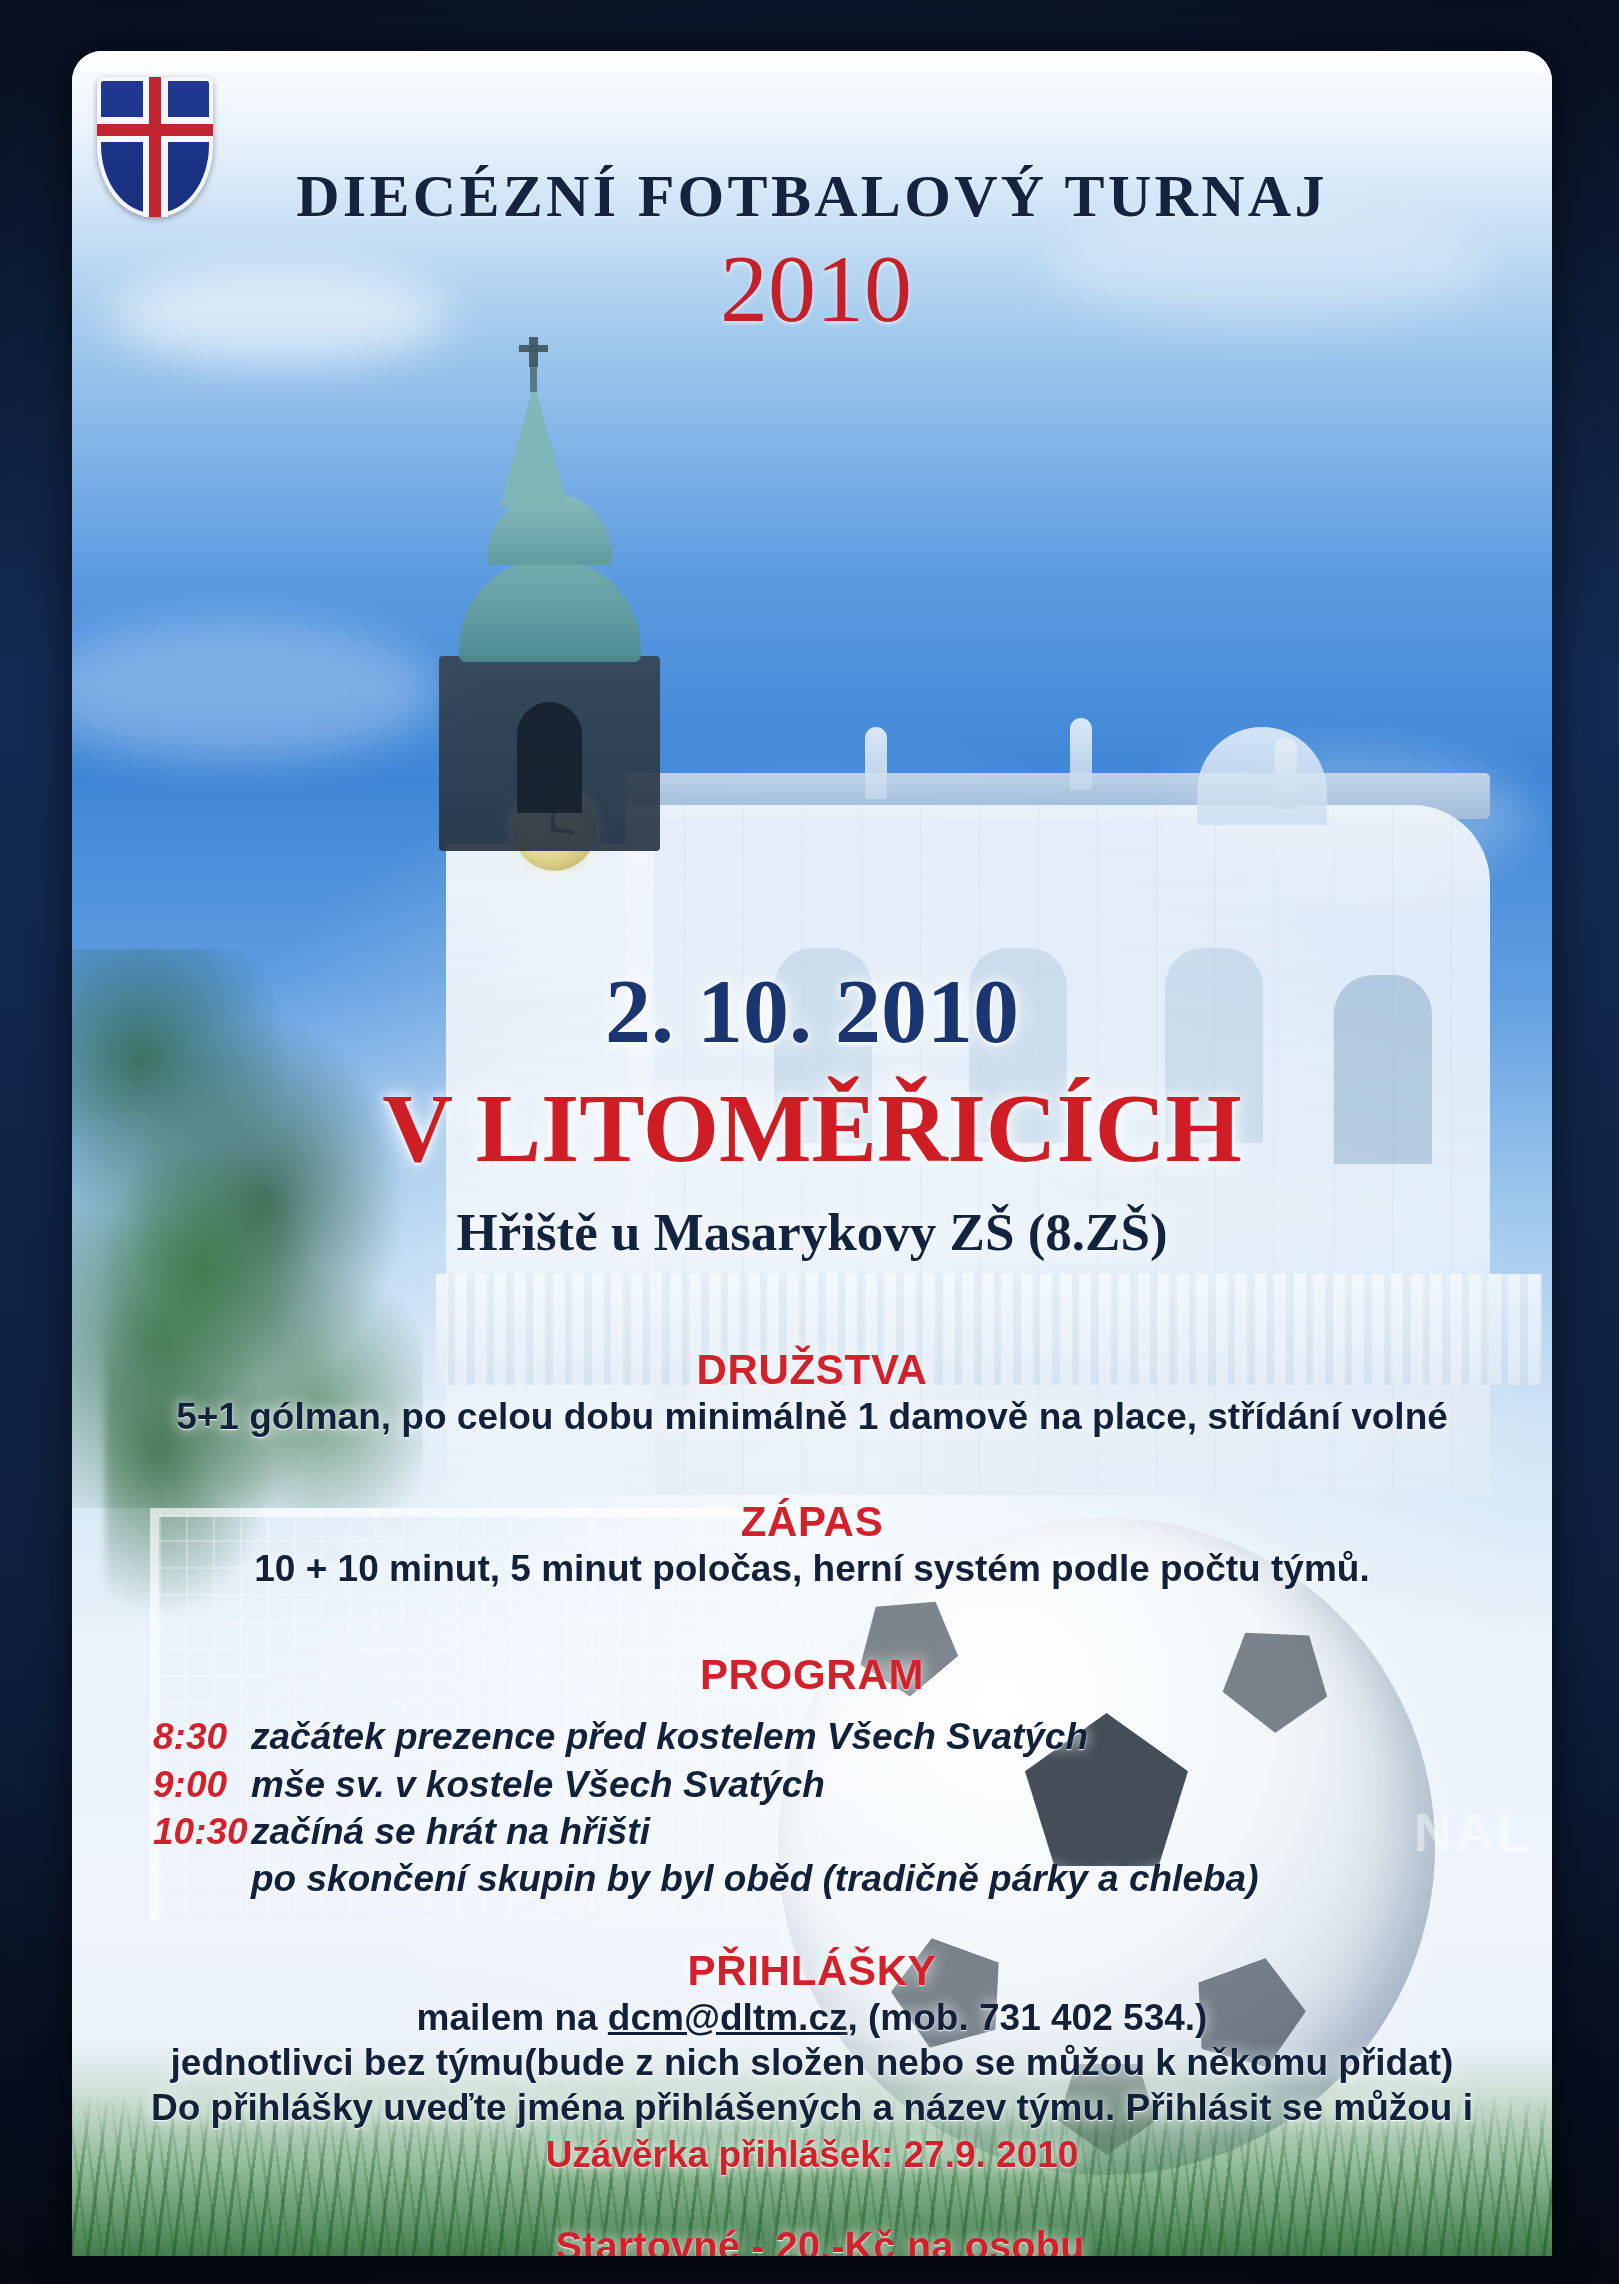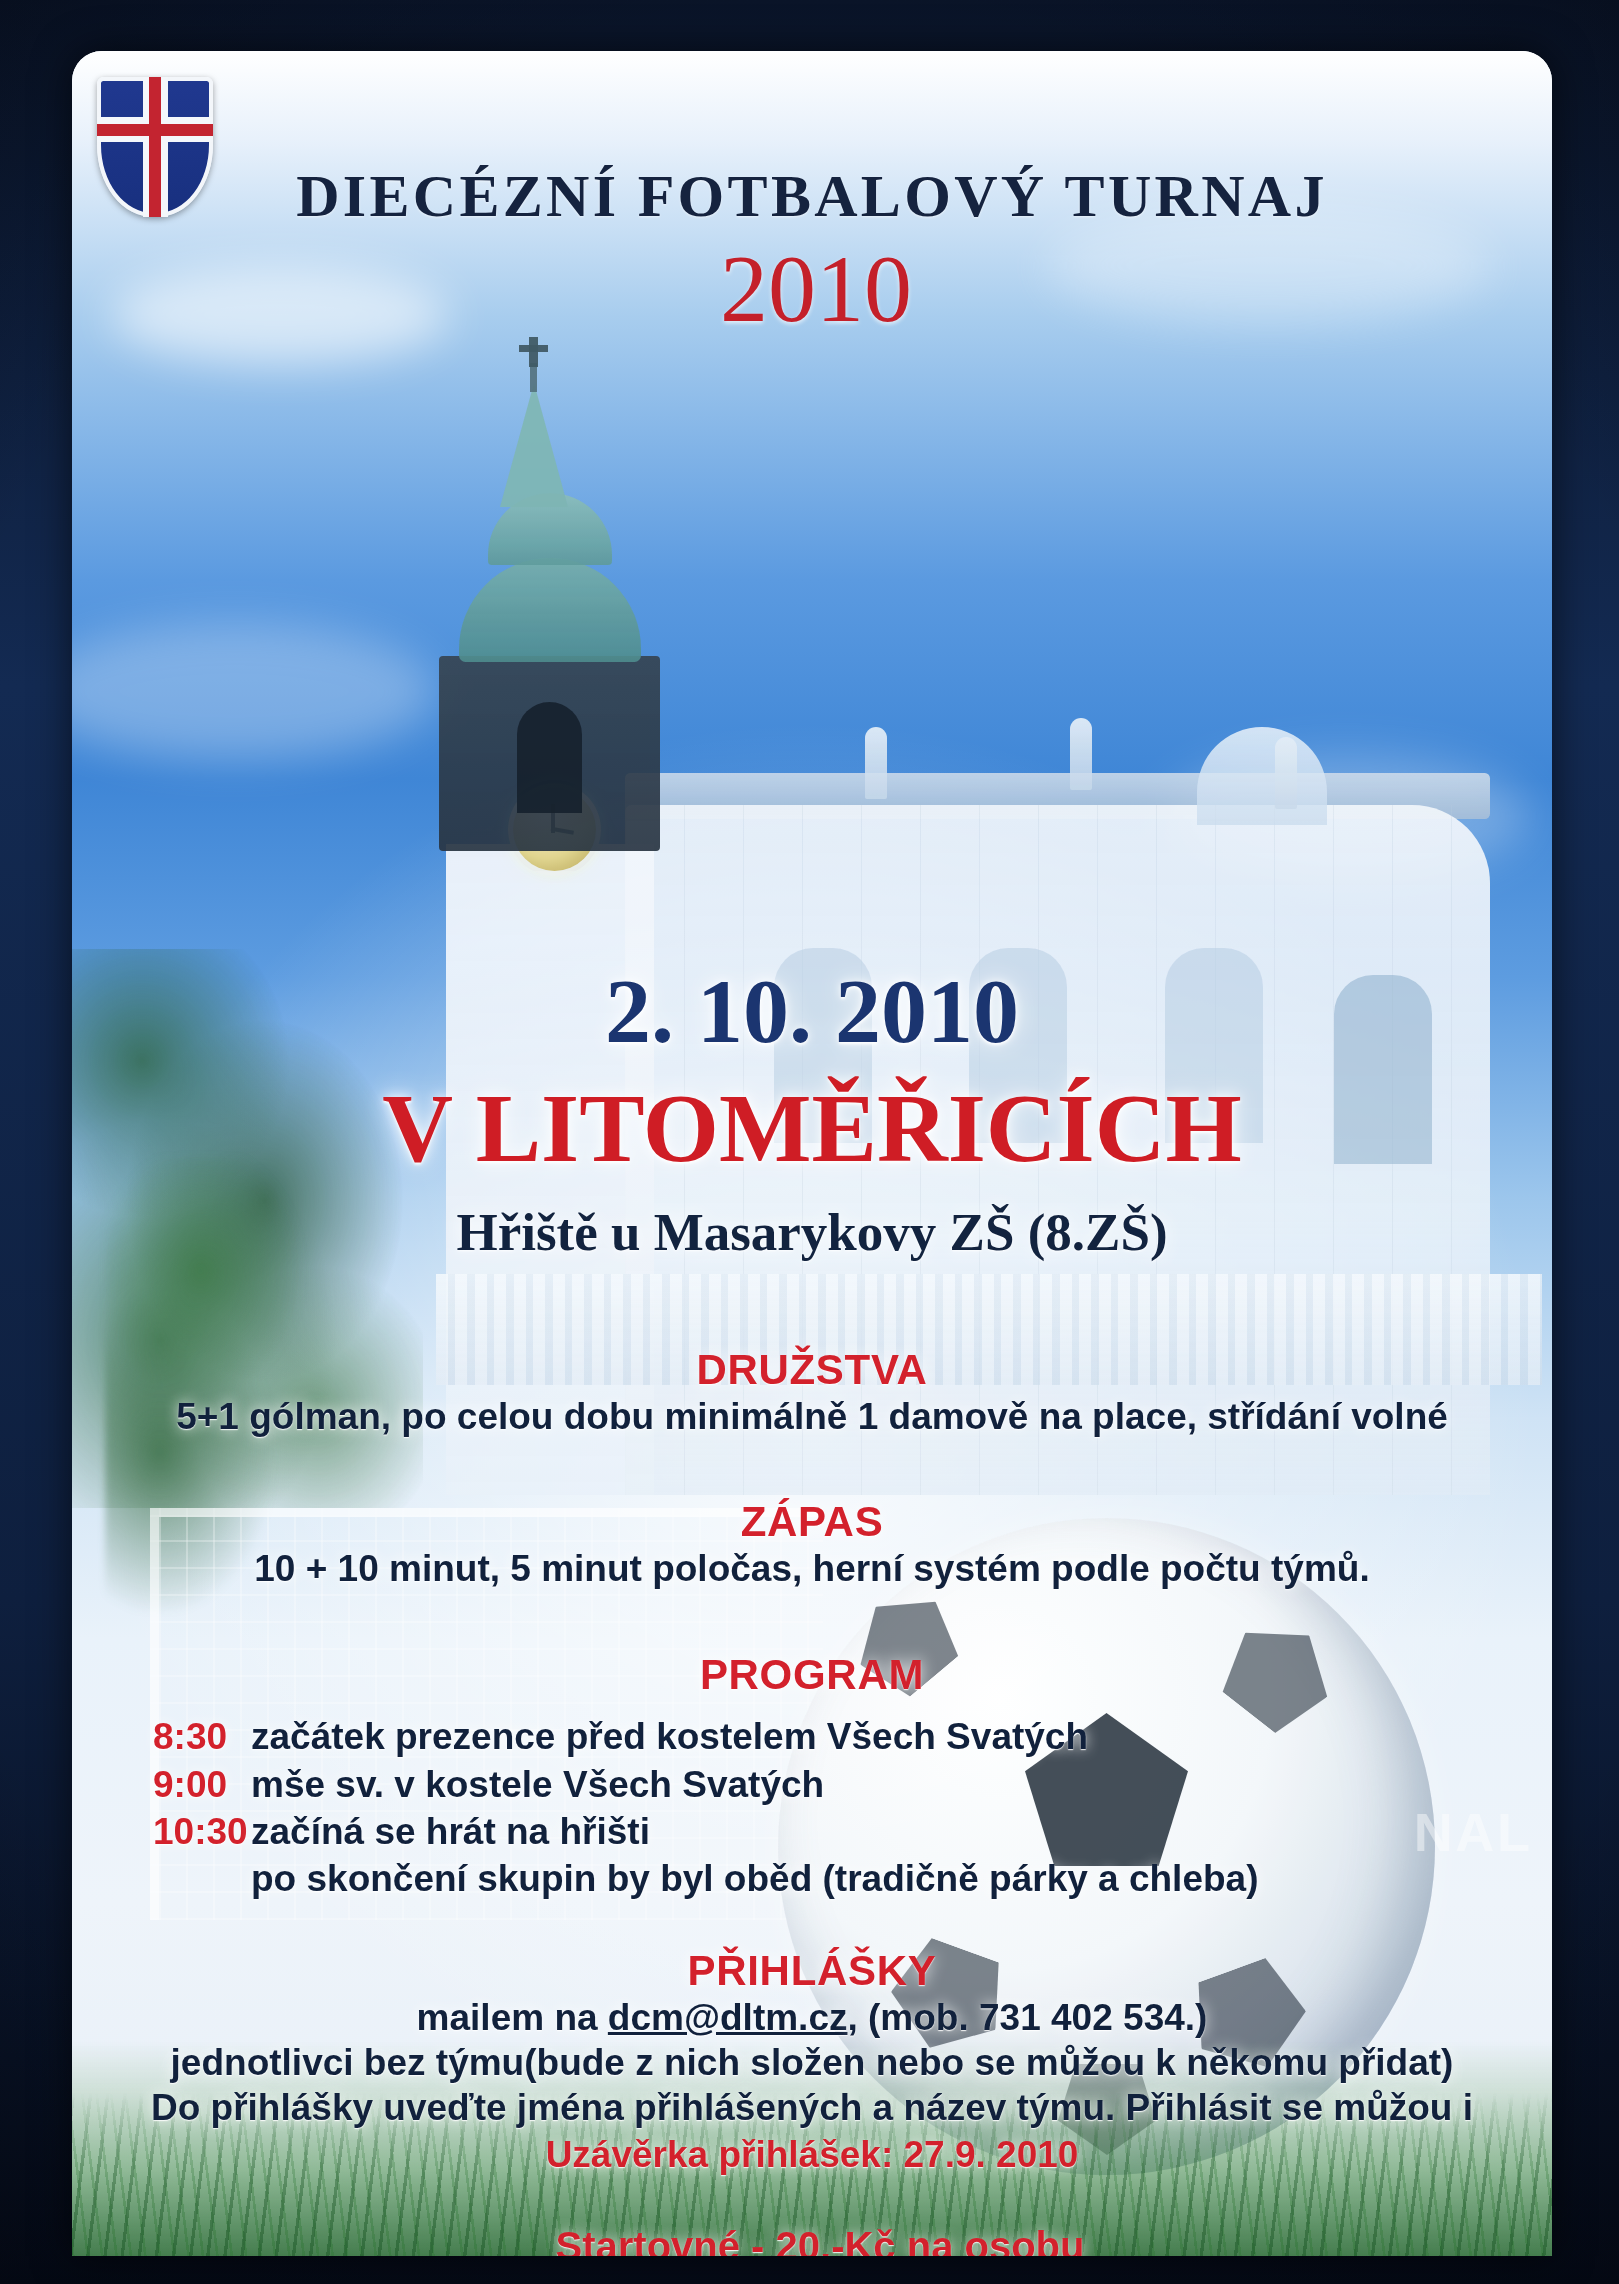--- a/index.html
+++ b/index.html
@@ -477,20 +477,21 @@
   #block-zapas    { top: 1447px; }
   #block-program  { top: 1600px; }
   #block-prihlasky{ top: 1896px; }
   #block-startovne{ top: 2173px; }
 
   .program-list {
     margin: 14.3px 0 0 0;
     padding: 0 0 0 81px;
     list-style: none;
     text-align: left;
+    font-style: italic;
   }
   .program-row {
     display: flex;
     align-items: baseline;
     font-weight: 700;
     font-size: 37px;
     color: #11213c;
     text-shadow: 0 0 13px rgba(255,255,255,0.9), 0 0.7px 1.3px rgba(255,255,255,0.95);
     line-height: 1.28;
   }

